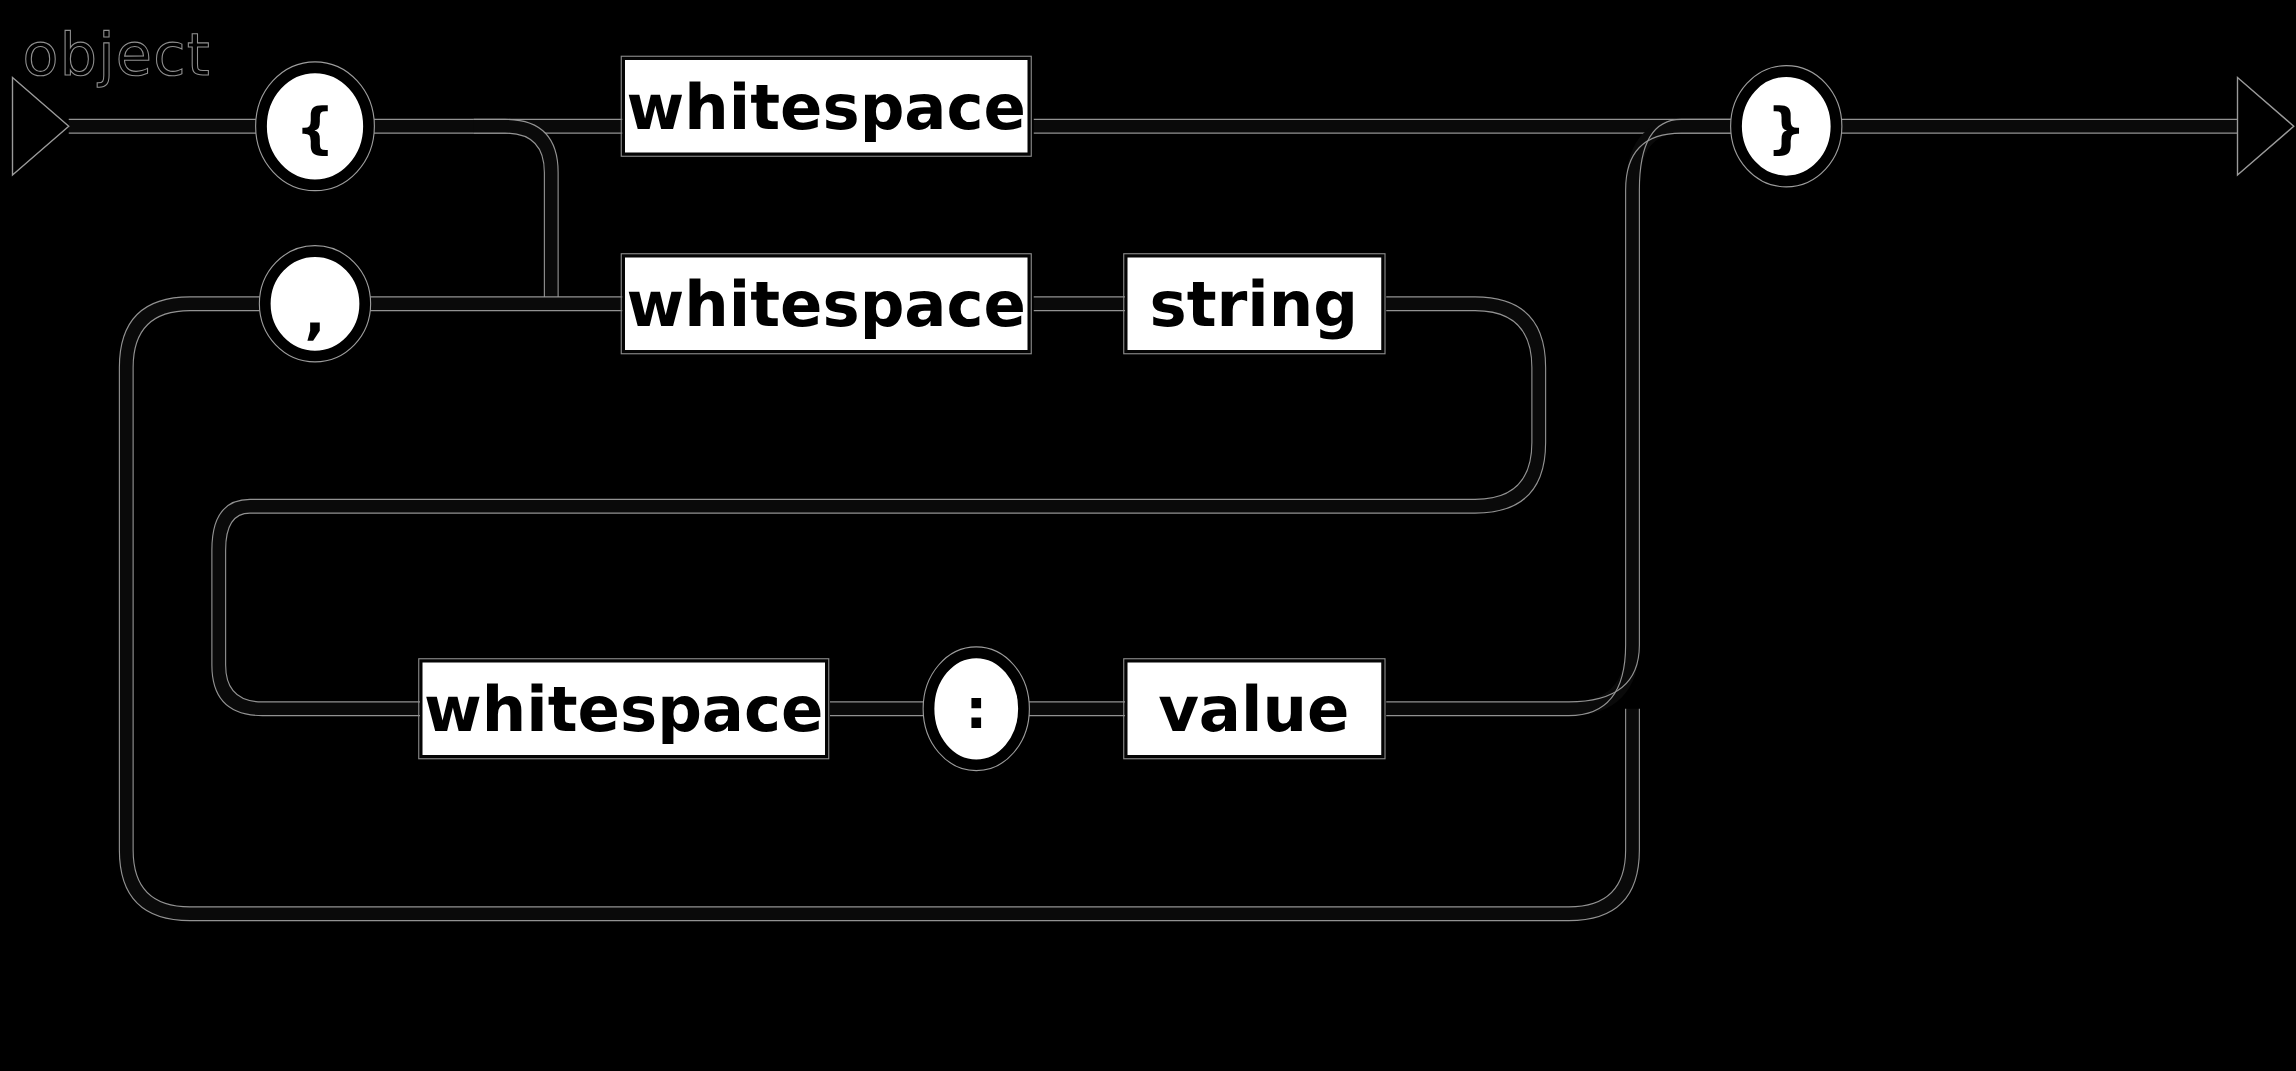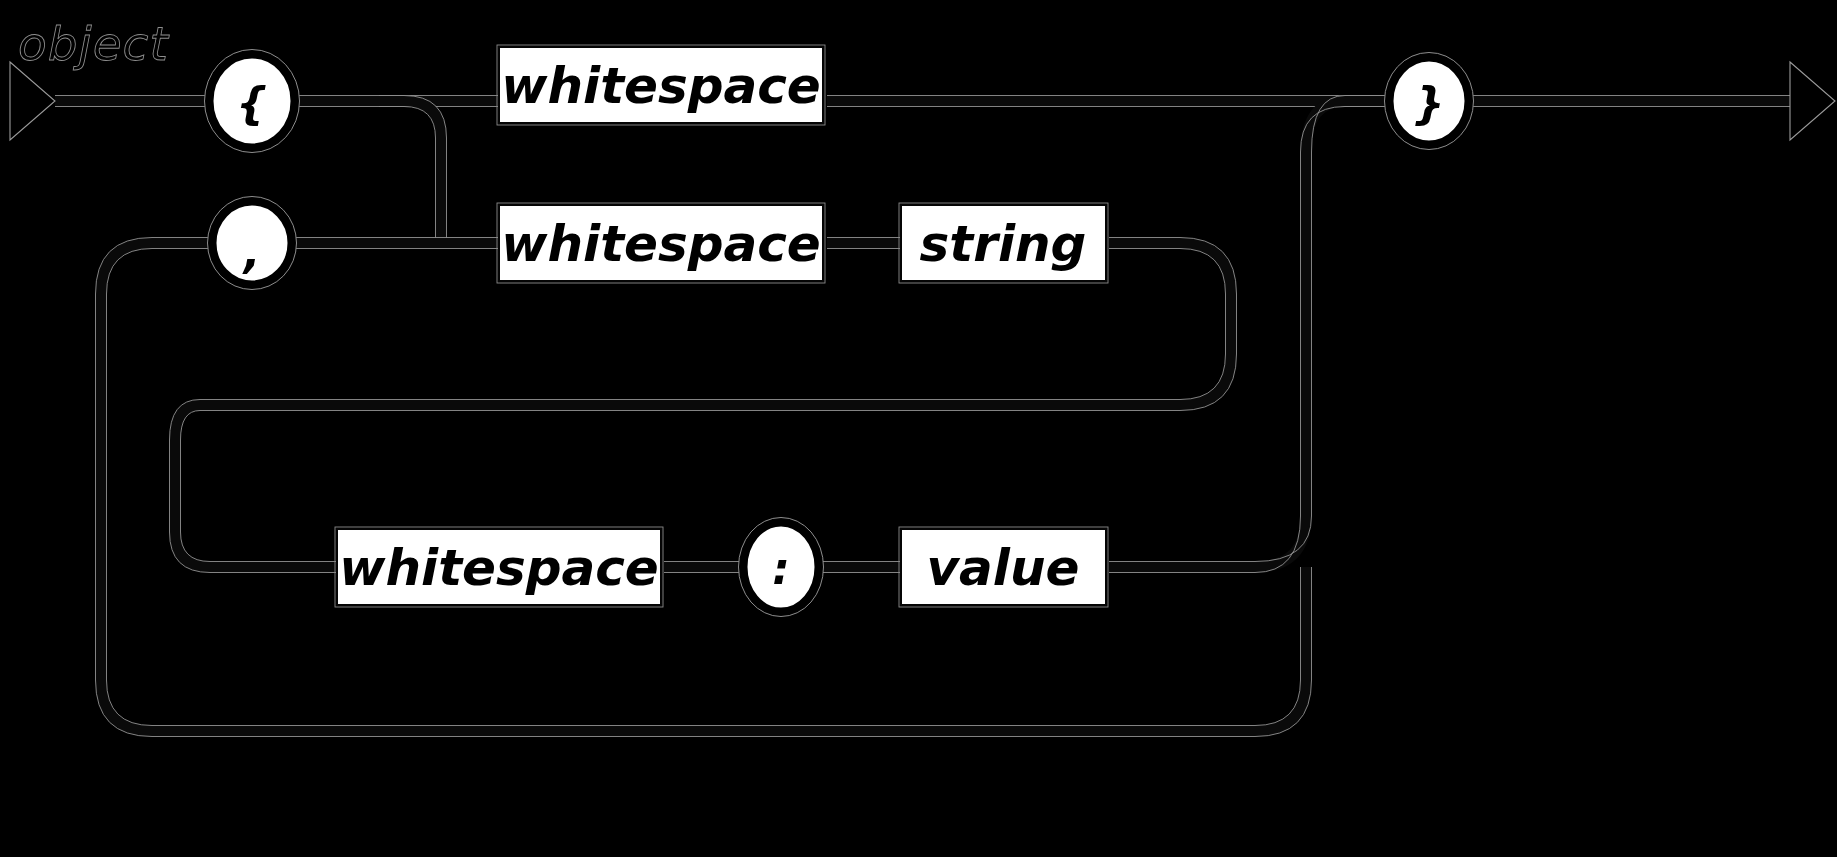--- a/index.html
+++ b/index.html
@@ -8,21 +8,20 @@
     padding: 0;
     background: #000000;
   }
   #page {
     position: relative;
     width: 1837px;
     height: 857px;
     background: #000000;
     overflow: hidden;
     font-family: "DejaVu Sans", "Liberation Sans", sans-serif;
-    font-style: italic;
   }
   #diagram {
     position: absolute;
     left: 0;
     top: 0;
     width: 1837px;
     height: 857px;
     display: block;
   }
   

